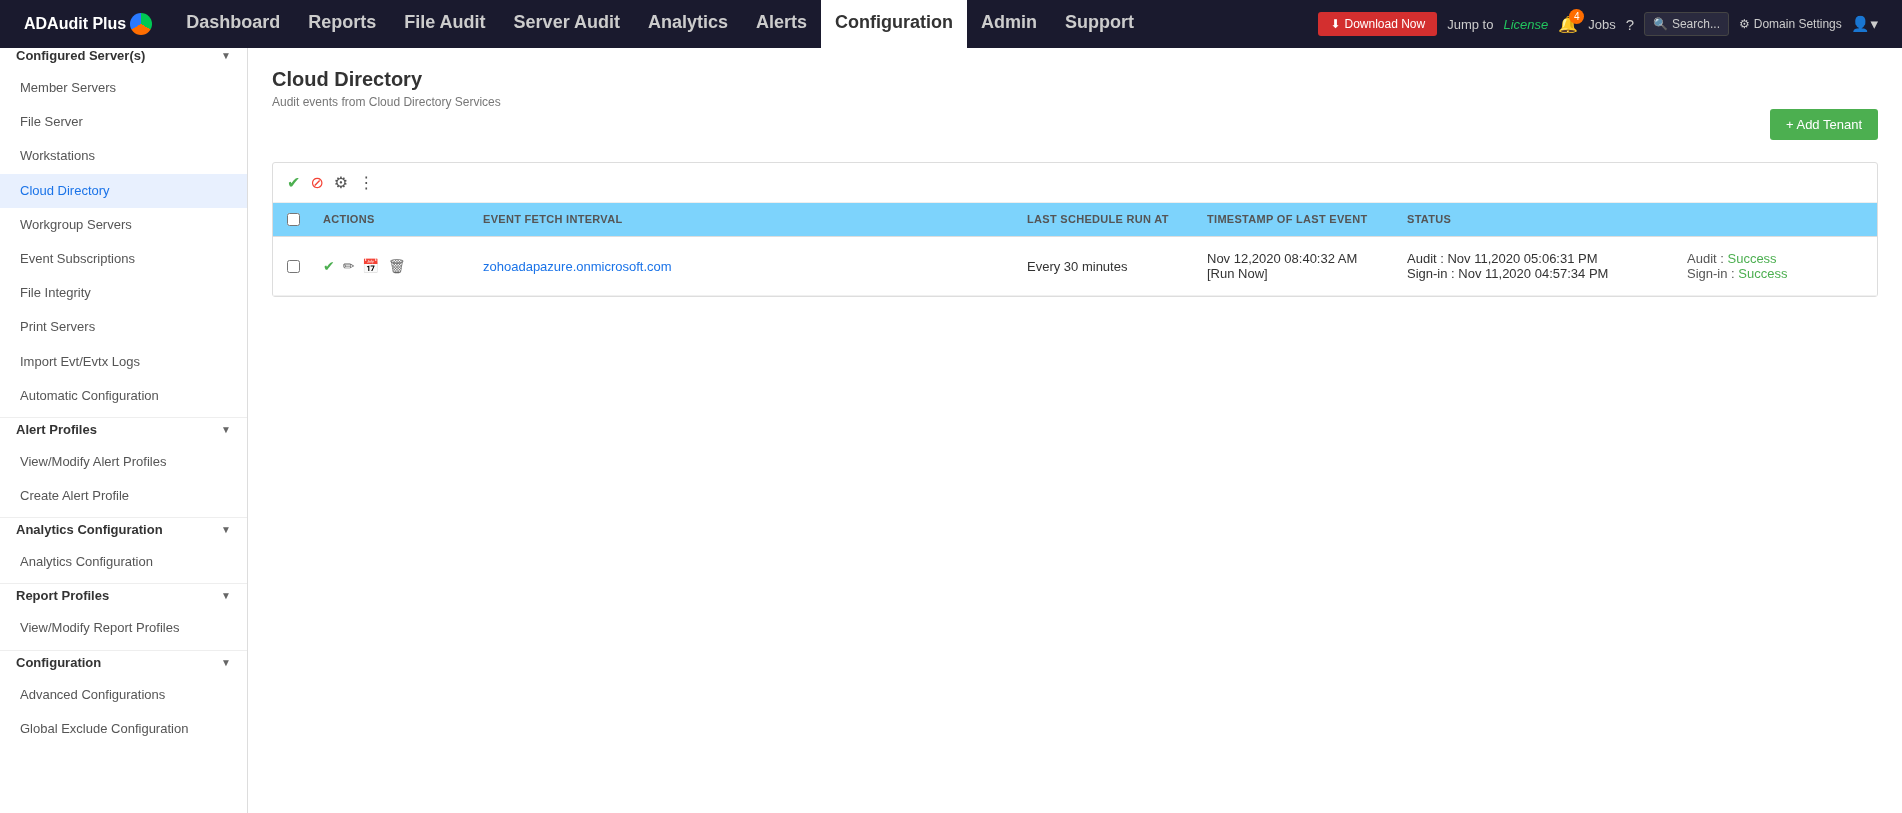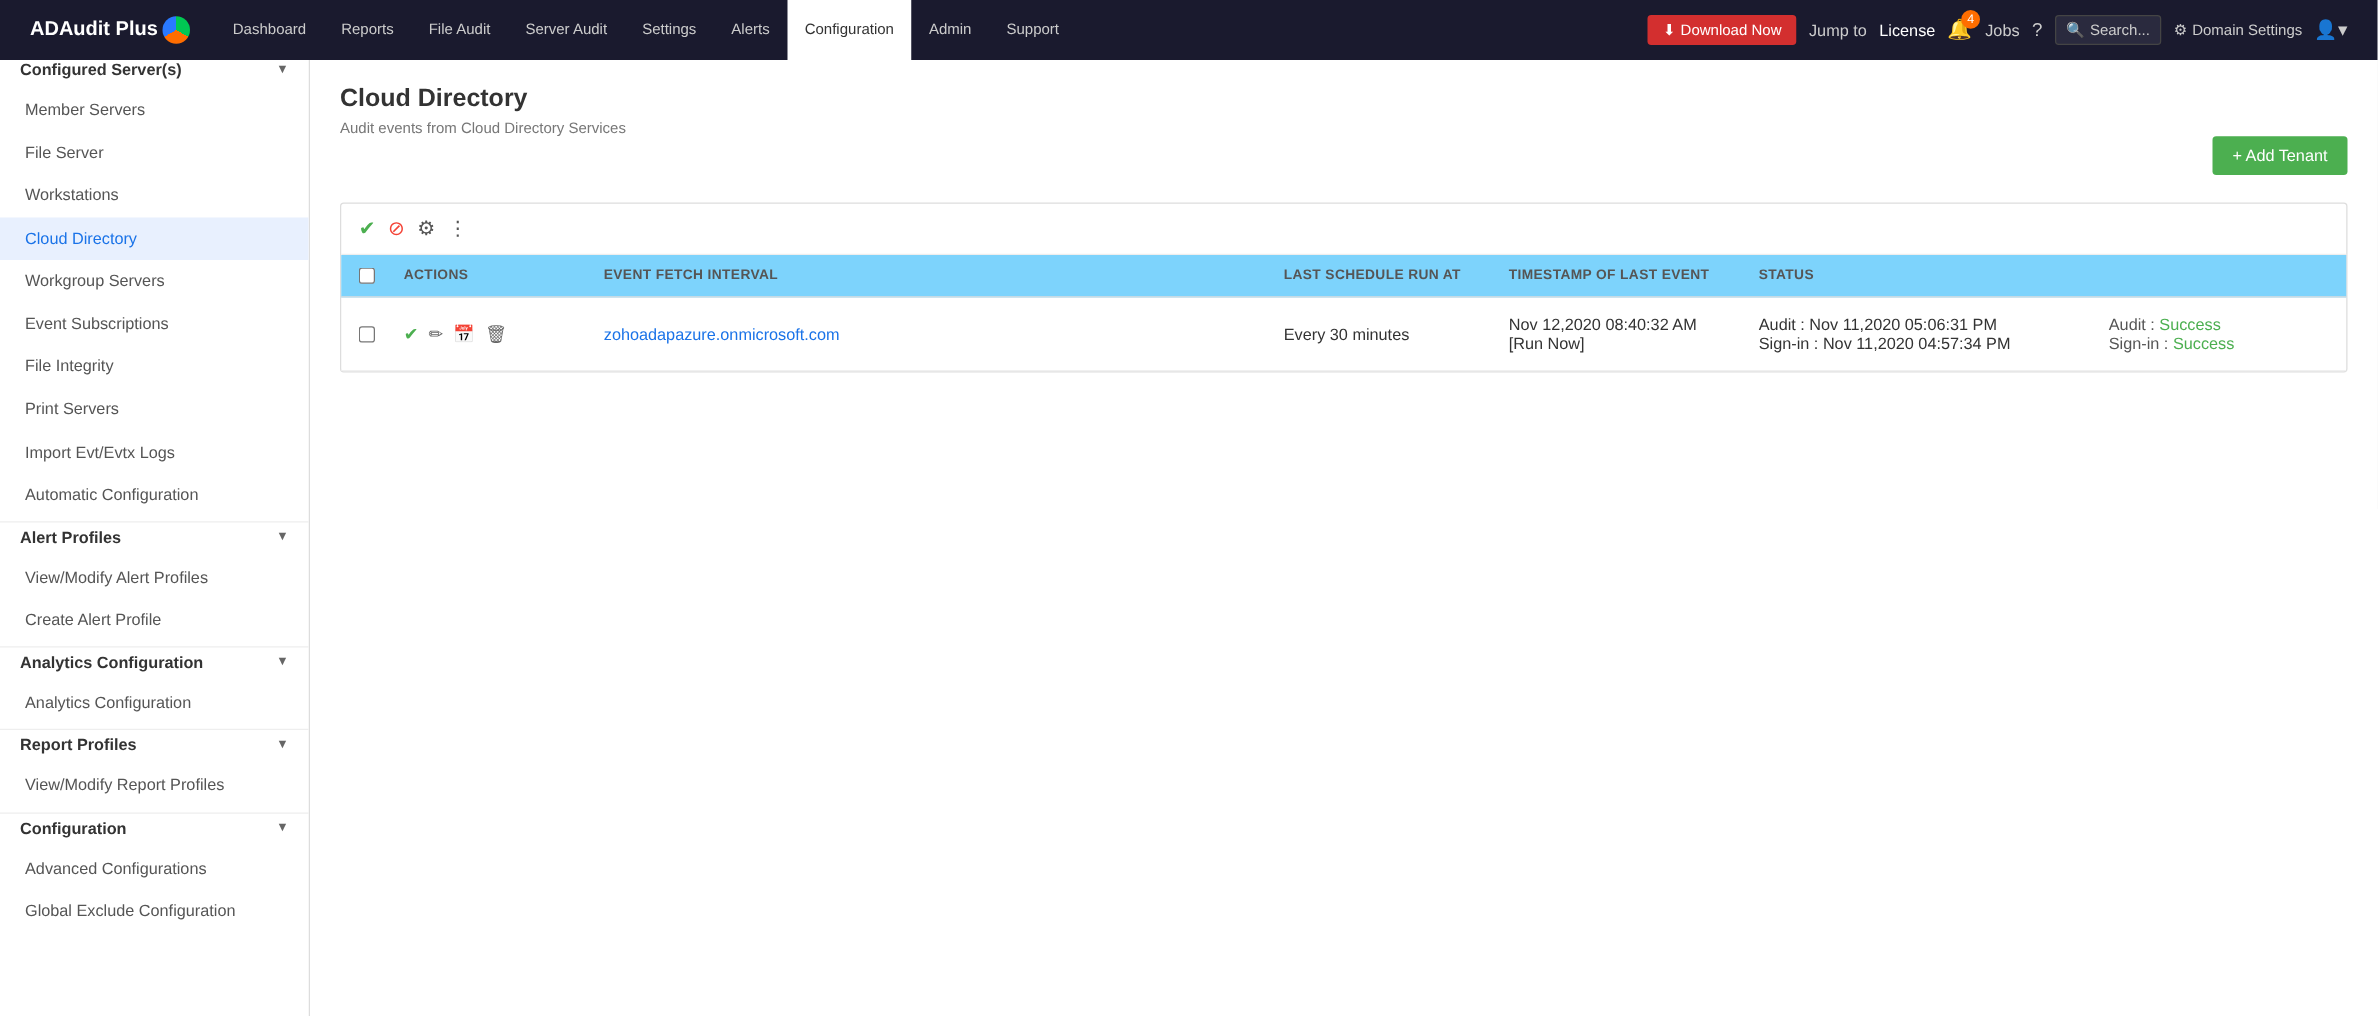--- a/index.html
+++ b/index.html
@@ -39,23 +39,24 @@
       flex: 1;
       gap: 0;
     }
     .nav-item {
       color: #ccc;
       padding: 0 14px;
       height: 48px;
       display: flex;
       align-items: center;
       cursor: pointer;
-      font-size: 12px;
+      font-size: 18px;
       white-space: nowrap;
       border-bottom: 3px solid transparent;
+      font-weight: bold;
     }
     .nav-item.active {
       color: white;
       background: white;
       color: #333;
       border-bottom: 3px solid transparent;
     }
     .top-right {
       display: flex;
       align-items: center;
@@ -68,21 +69,21 @@
       border: none;
       padding: 5px 12px;
       border-radius: 3px;
       cursor: pointer;
       font-size: 12px;
       display: flex;
       align-items: center;
       gap: 4px;
     }
     .jump-to { color: #ccc; font-size: 13px; cursor: pointer; }
-    .license { color: #ffffff; font-size: 13px; cursor: pointer; }
+    .license { color: #22c55e; font-size: 13px; cursor: pointer; font-style: italic; }
     .bell-icon { color: #ccc; position: relative; cursor: pointer; }
     .bell-badge {
       background: #ff6d00;
       color: white;
       font-size: 10px;
       border-radius: 50%;
       width: 15px; height: 15px;
       display: flex; align-items: center; justify-content: center;
       position: absolute;
       top: -6px; right: -6px;
@@ -253,21 +254,21 @@
   <div class="logo">
     <span class="logo-text">ADAudit Plus</span>
     <div class="logo-circle"></div>
   </div>
   <div class="nav-items">
 
   <div class="nav-item">Dashboard</div>
       <div class="nav-item">Reports</div>
       <div class="nav-item">File Audit</div>
       <div class="nav-item">Server Audit</div>
-      <div class="nav-item">Settings</div>
+      <div class="nav-item">Analytics</div>
       <div class="nav-item">Alerts</div>
       <div class="nav-item active">Configuration</div>
       <div class="nav-item">Admin</div>
       <div class="nav-item">Support</div>
     </div>
   <div class="top-right">
     <button class="download-btn">
       <span>⬇</span>
       <span>Download Now</span>
     </button>

